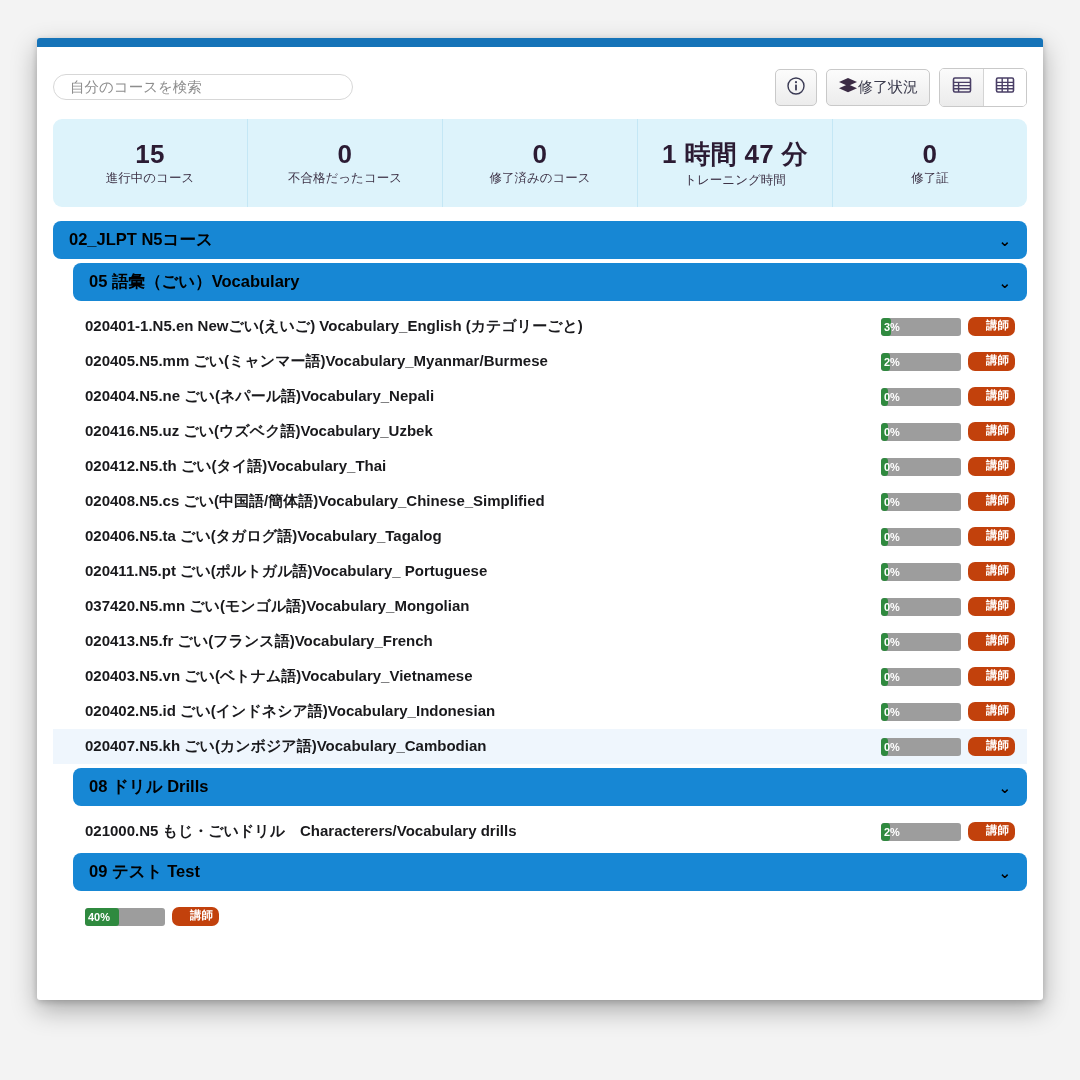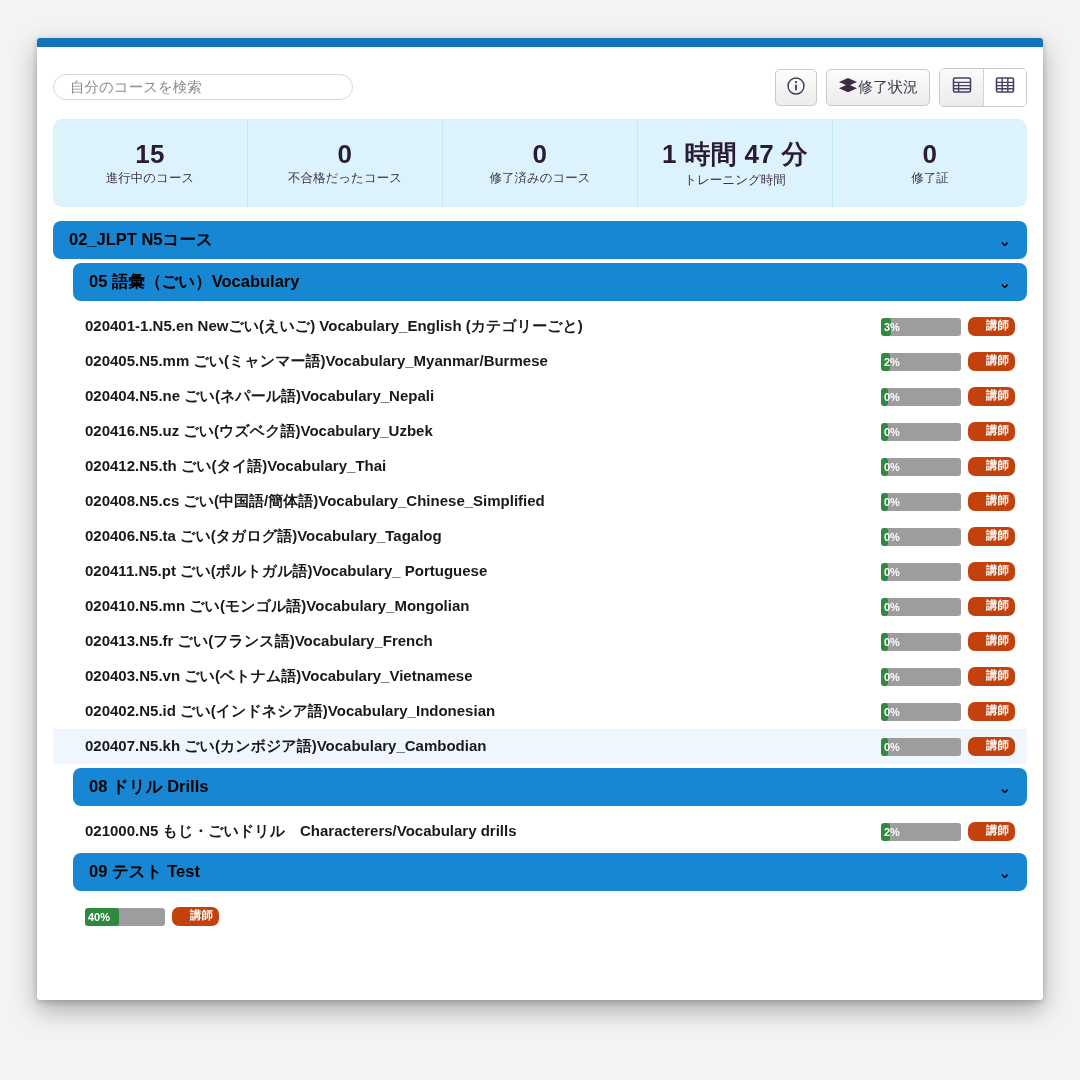--- a/index.html
+++ b/index.html
@@ -344,21 +344,21 @@
             <div class="row-title">020411.N5.pt ごい(ポルトガル語)Vocabulary_ Portuguese</div>
             <div class="row-right">
               <div class="progress">
                 <div class="progress-fill" style="width: 9%;"></div>
                 <div class="progress-text">0%</div>
               </div>
               <div class="teacher-badge">講師</div>
             </div>
           </div>
           <div class="row">
-            <div class="row-title">020410.N5.mn ごい(モンゴル語)Vocabulary_Mongolian</div>
+            <div class="row-title">037420.N5.mn ごい(モンゴル語)Vocabulary_Mongolian</div>
             <div class="row-right">
               <div class="progress">
                 <div class="progress-fill" style="width: 9%;"></div>
                 <div class="progress-text">0%</div>
               </div>
               <div class="teacher-badge">講師</div>
             </div>
           </div>
           <div class="row">
             <div class="row-title">020413.N5.fr ごい(フランス語)Vocabulary_French</div>

